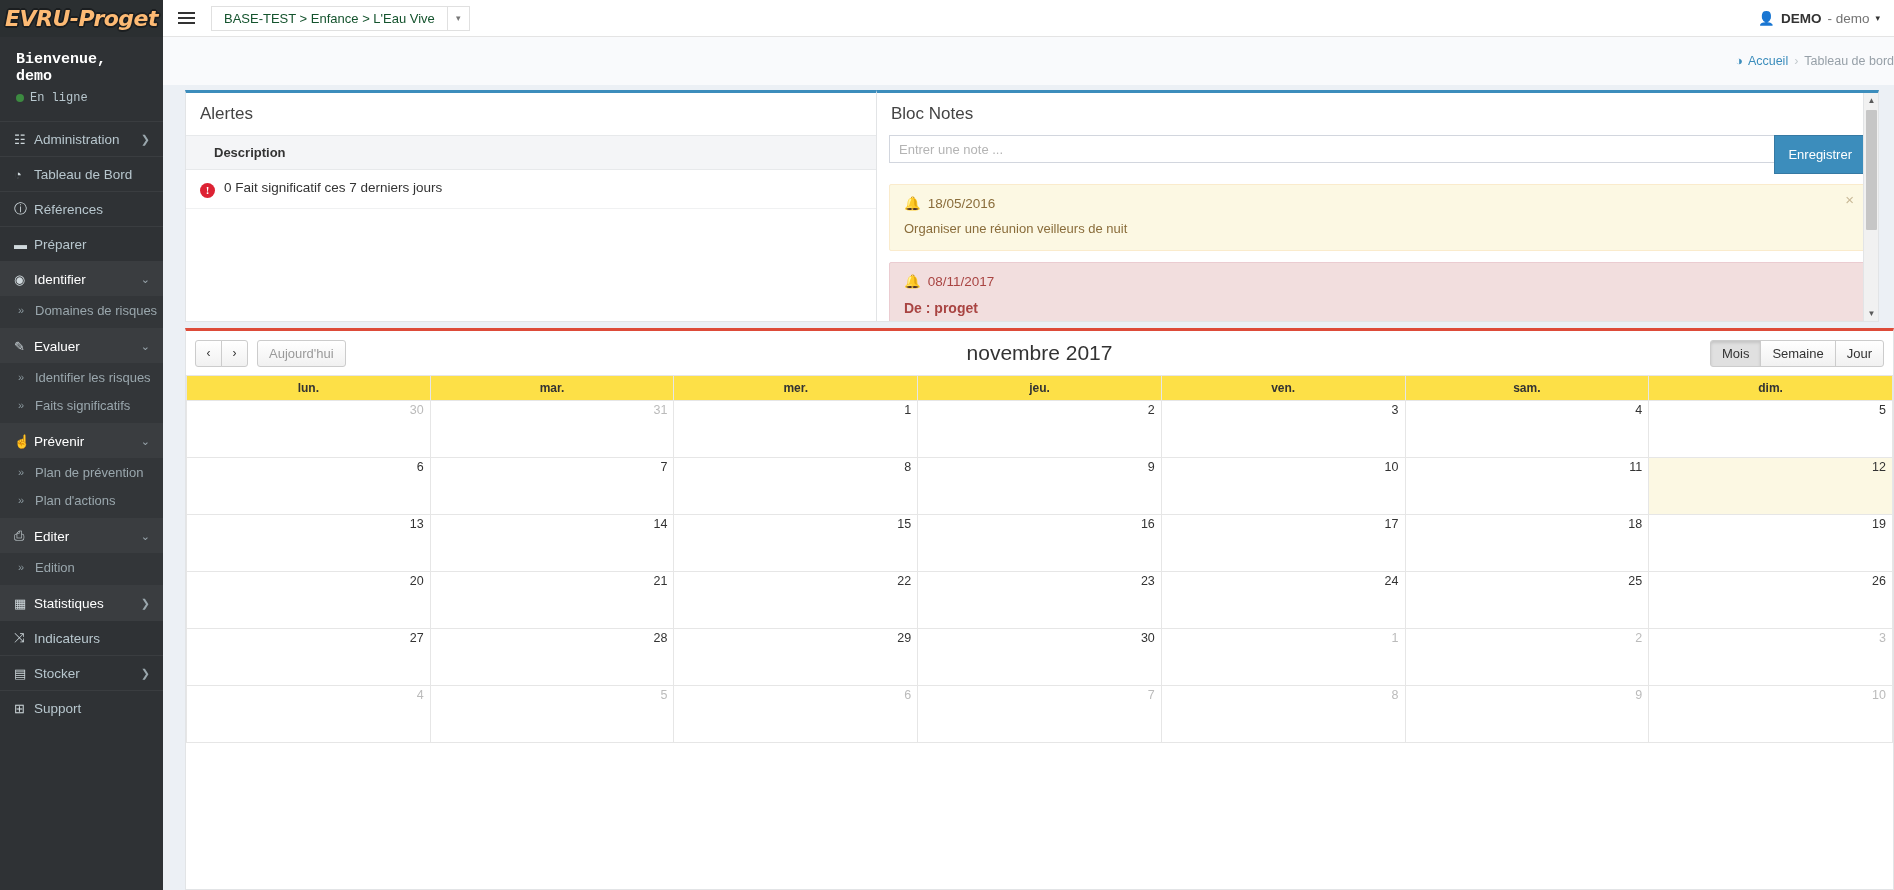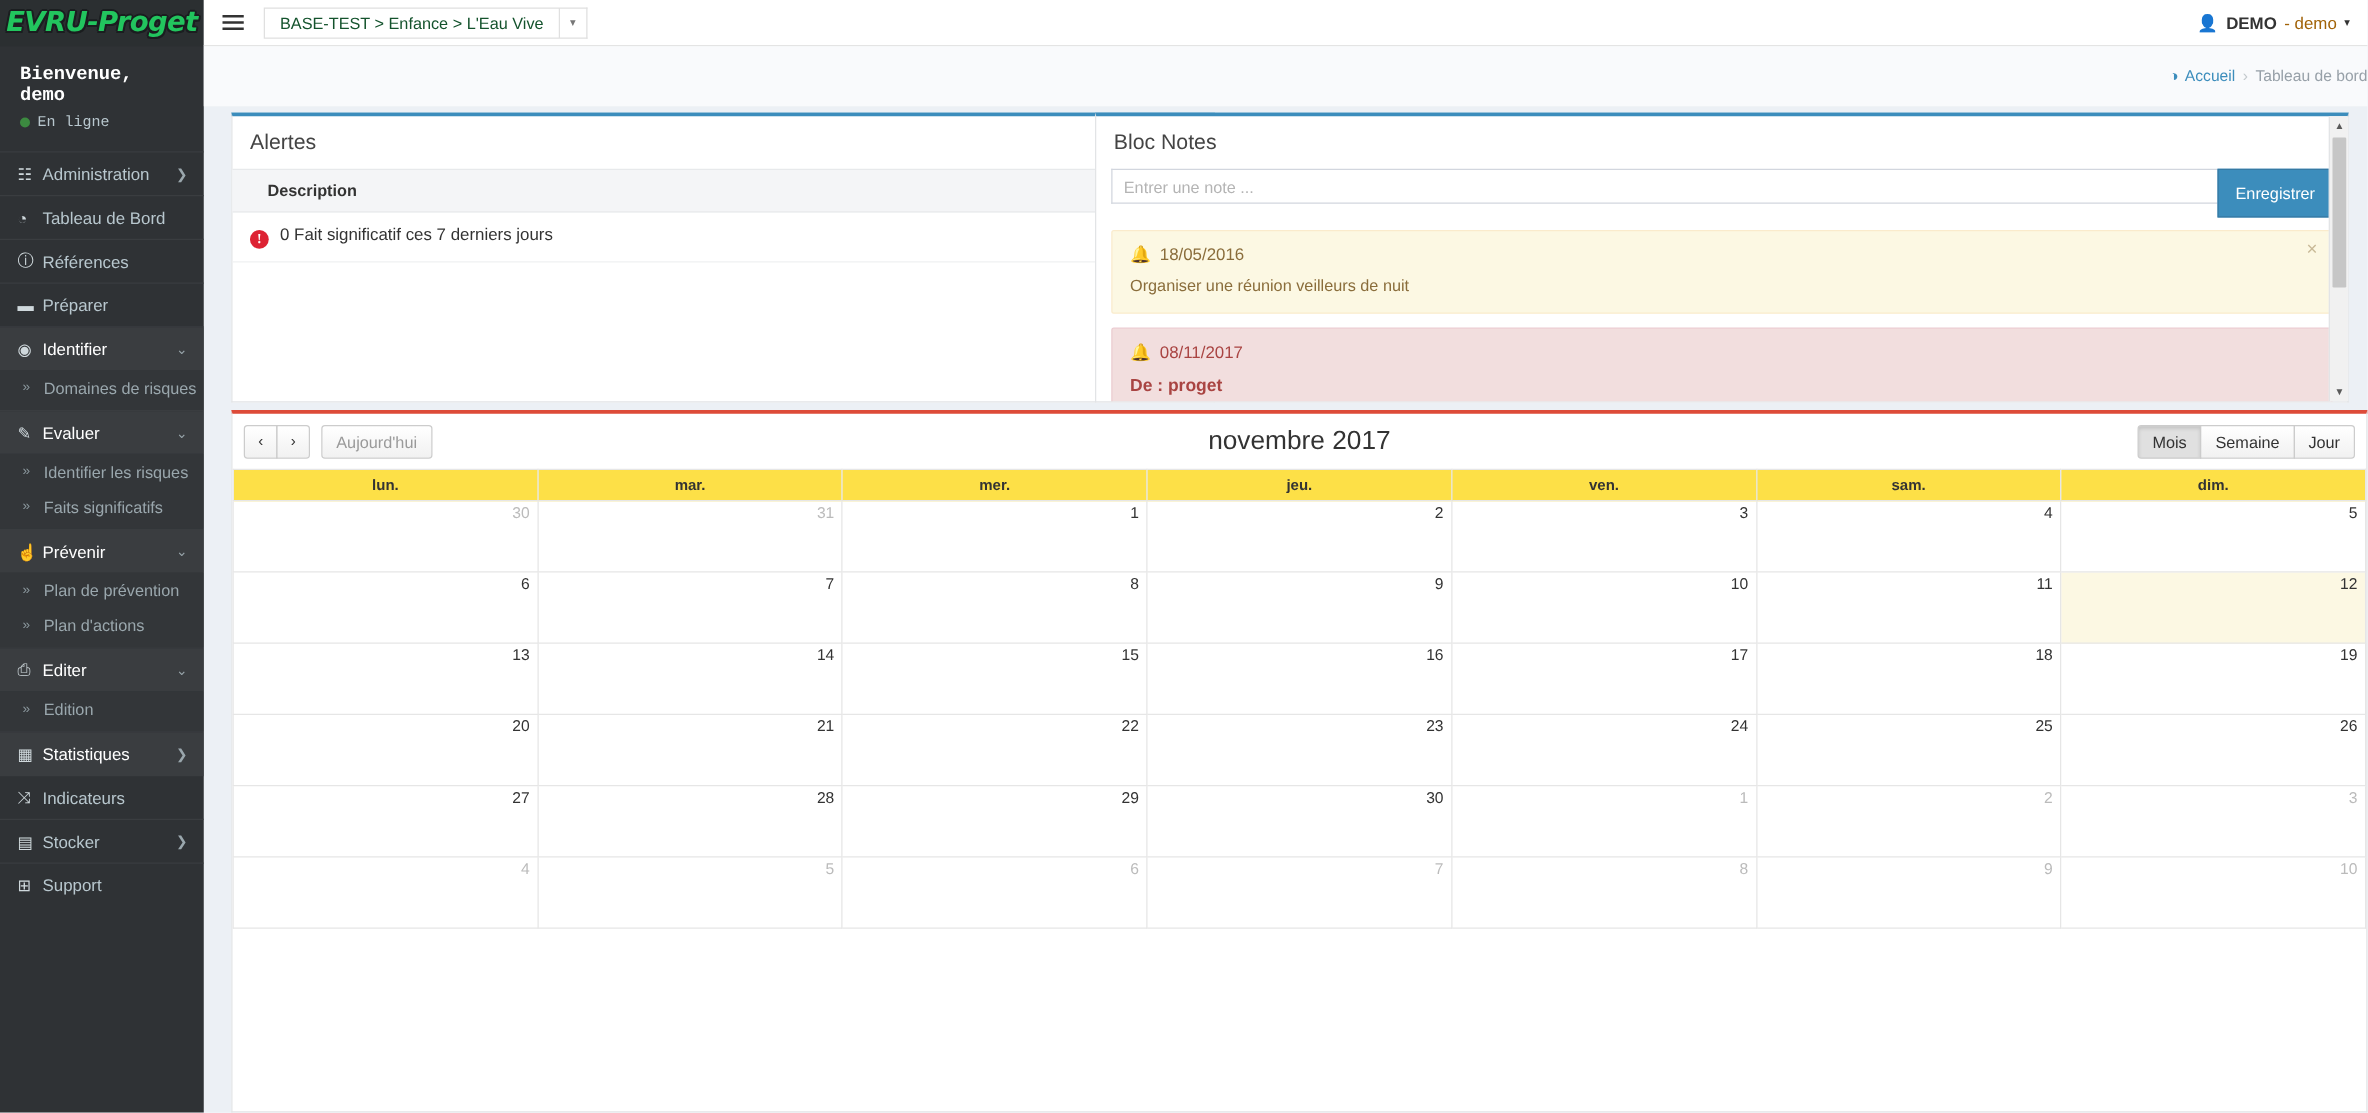--- a/index.html
+++ b/index.html
@@ -26,21 +26,21 @@
     height: 37px;
     background: #2b2f31;
     display: flex; align-items: center; justify-content: center;
     overflow: hidden;
   }
   .brand-logo {
     font-family: "DejaVu Sans", sans-serif;
     font-size: 22px;
     font-weight: bold;
     font-style: italic;
-    color: #22c55e;
+    color: #fdba74;
     letter-spacing: -0.5px;
     text-shadow:
        1.6px 0 0 #1b1e20, -1.6px 0 0 #1b1e20,
        0 1.6px 0 #1b1e20, 0 -1.6px 0 #1b1e20,
        1.2px 1.2px 0 #1b1e20, -1.2px 1.2px 0 #1b1e20,
        1.2px -1.2px 0 #1b1e20, -1.2px -1.2px 0 #1b1e20;
     white-space: nowrap;
   }
   #user-panel {
     padding: 14px 12px 16px 16px;
@@ -108,21 +108,21 @@
     border: 1px solid #e0e0e0; border-left: none; background: #fff;
     height: 25px; width: 22px; display: flex; align-items: center; justify-content: center;
     color: #777; font-size: 9px; cursor: pointer;
   }
   #user-menu {
     margin-left: auto; margin-right: 14px;
     display: flex; align-items: center; gap: 6px;
     font-size: 13.5px; color: #333; cursor: pointer; white-space: nowrap;
   }
   #user-menu .uname { font-weight: bold; }
-  #user-menu .usub { color: #a16207; }
+  #user-menu .usub { color: #737373; }
   #user-menu .ucaret { font-size: 9px; }
 
   
   #content-header {
     position: absolute; left: 163px; top: 37px;
     width: 1731px; height: 48px;
     background: #f9fafc;
     display: flex; align-items: center;
   }
   #page-title {

